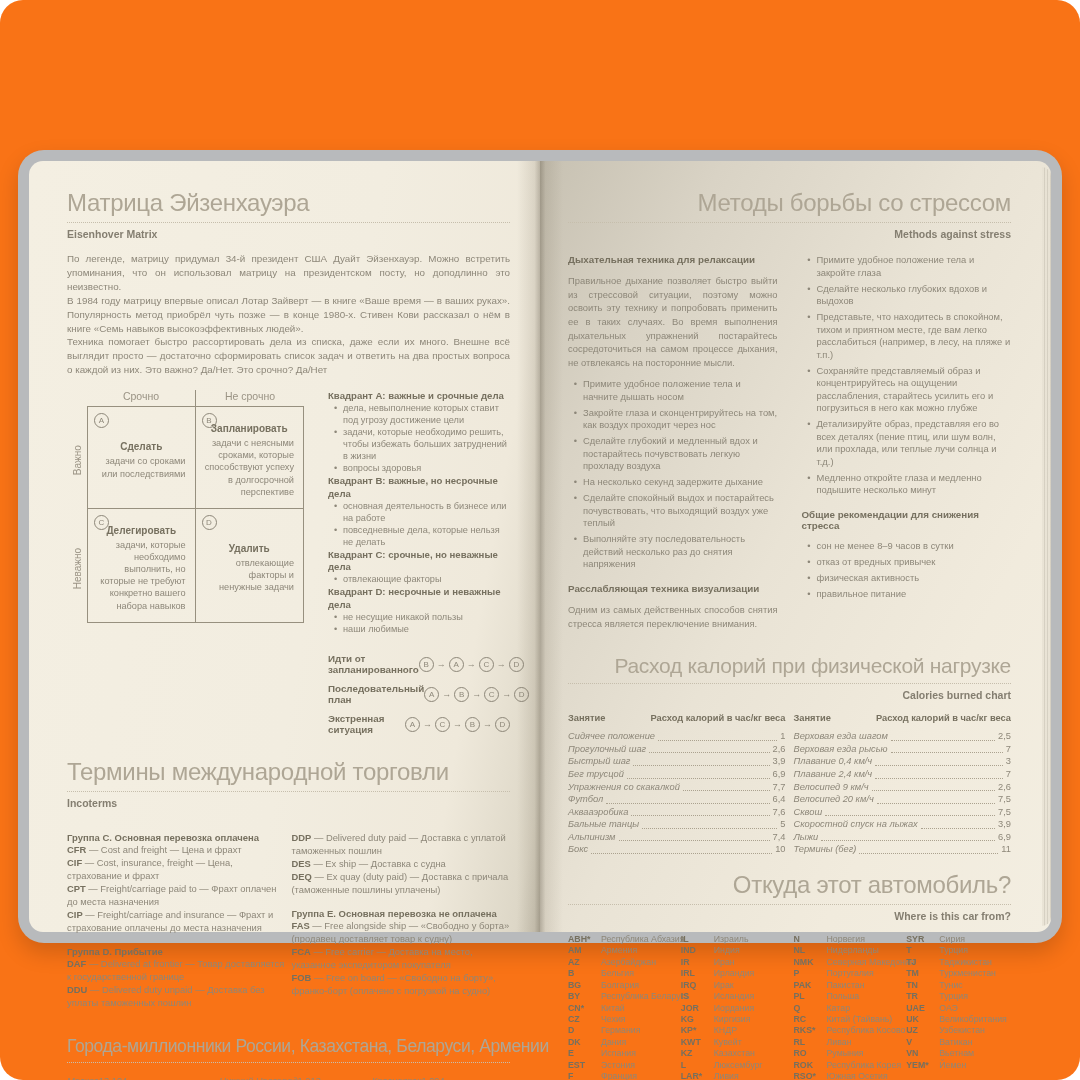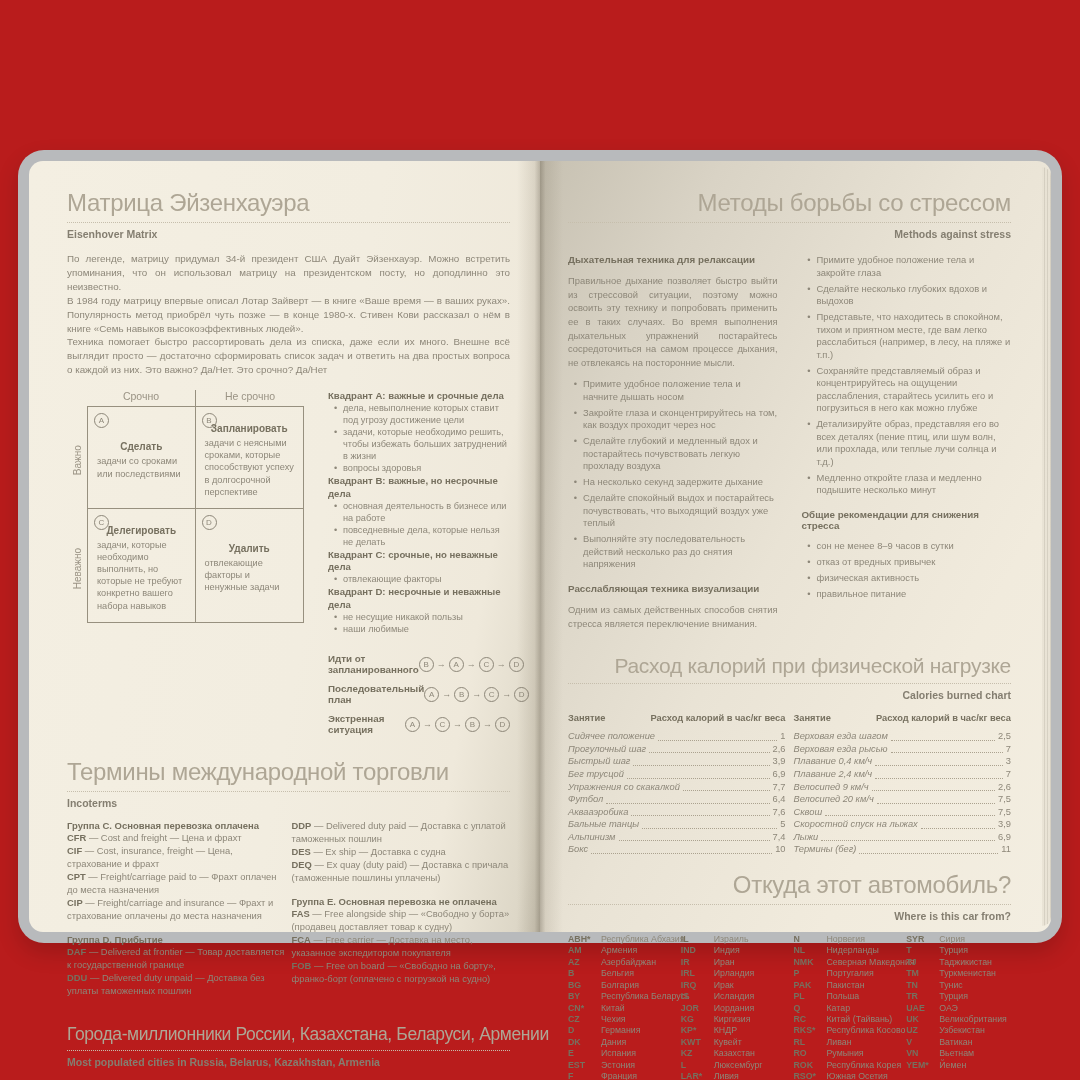--- a/index.html
+++ b/index.html
@@ -1,18 +1,18 @@
 <!DOCTYPE html>
 <html><head>
 <meta charset="utf-8">
 <title>Planner info spread</title>
 <style>
   html,body{margin:0;padding:0;background:#ffffff;}
-  .photo{position:relative;width:1080px;height:1080px;background:#b91c1c;overflow:hidden;
-         font-family:"Liberation Sans", sans-serif;}
+  .photo{position:relative;width:1080px;height:1080px;background:#f97316;overflow:hidden;
+         font-family:"Liberation Sans", sans-serif;border-radius:23px;}
   .cover{position:absolute;left:18px;top:150px;width:1044px;height:793px;background:#b8babc;
          border-radius:26px;box-shadow:0 10px 22px rgba(0,0,0,.16);box-sizing:border-box;padding:11px;}
   .spread{position:relative;width:100%;height:100%;display:flex;}
   .page{width:50%;height:100%;box-sizing:border-box;position:relative;}
   .page-left{border-radius:14px 0 0 14px;
     background:linear-gradient(100deg,#f4efe2 0%,#f2ede0 55%,#efe9db 82%,#ddd7c7 96%,#cfc9b9 100%);}
   .page-right{border-radius:0 14px 14px 0;
     background:linear-gradient(118deg,#c7c1b2 0%,#d9d3c5 20%,#e9e3d5 48%,#f1ebdd 75%,#f3eee1 100%);}
   .page-right::after{content:"";position:absolute;top:6px;right:0;bottom:6px;width:9px;border-radius:0 14px 14px 0;
     background:repeating-linear-gradient(to right,#e7e1d3 0 2px,#cfc9bb 2px 3px);opacity:.8;}
@@ -44,37 +44,37 @@
     align-items:center;justify-content:center;font-size:10px;color:#9a9384;}
   .m-grid{flex:1;display:grid;grid-template-columns:1fr 1fr;border:1.3px solid #97907f;}
   .m-cell{position:relative;padding:16px 9px 10px;min-height:92px;display:flex;flex-direction:column;
     justify-content:center;box-sizing:border-box;}
   .m-cell:nth-child(1){border-right:1.3px solid #97907f;border-bottom:1.3px solid #97907f;}
   .m-cell:nth-child(2){border-bottom:1.3px solid #97907f;}
   .m-cell:nth-child(3){border-right:1.3px solid #97907f;}
   .badge{position:absolute;top:6px;left:6px;width:13px;height:13px;border:1px solid #8d8779;border-radius:50%;
     font-size:8px;color:#8d8779;display:flex;align-items:center;justify-content:center;}
   .m-cell-title{font-weight:700;font-size:10px;color:#76705f;text-align:center;margin-bottom:3px;}
-  .m-cell-desc{font-size:9.2px;line-height:1.32;color:#8d8779;text-align:left;}
+  .m-cell-desc{font-size:9.2px;line-height:1.32;color:#8d8779;text-align:right;}
 
   .quad-wrap{flex:1;min-width:0;}
   .quad-title{font-weight:700;font-size:9.6px;color:#76705f;line-height:1.35;}
   .qitem{display:flex;font-size:9.2px;color:#8d8779;line-height:1.3;}
   .qdot{width:15px;text-align:center;flex:none;}
   #seqs{margin-top:17px;}
   .seq{display:flex;align-items:center;margin-bottom:8px;}
   .seq-label{font-weight:700;font-size:9.8px;color:#76705f;flex:1;}
   .chain{display:inline-flex;align-items:center;gap:3px;}
   .circle{width:13px;height:13px;border:1px solid #8d8779;border-radius:50%;font-size:8px;color:#8d8779;
     display:inline-flex;align-items:center;justify-content:center;flex:none;}
   .arrow{font-size:9px;color:#8d8779;}
 
   section{margin-top:0;}
   .gap{margin-top:15px;}
-  .cols2{display:flex;gap:6px;margin-top:11px;}
+  .cols2{display:flex;gap:6px;margin-top:23px;}
   .inco-col{flex:1;min-width:0;}
   .inco-block{margin-bottom:11px;}
   .inco-header{font-weight:700;font-size:9.5px;color:#76705f;margin-bottom:1px;}
   .inco-ent{margin:0;font-size:9.4px;line-height:1.38;color:#8d8779;}
   .inco-ent b{color:#76705f;}
 
   .lead-cols{display:flex;gap:14px;margin-top:12px;}
   .city-col{flex:1;min-width:0;}
   .lrow{display:flex;align-items:flex-end;font-size:9.3px;color:#8d8779;line-height:12px;}
   .lnm{white-space:nowrap;font-style:italic;}
@@ -272,21 +272,20 @@
                     <p class="inco-ent"><b>FAS</b> — Free alongside ship — «Свободно у борта» (продавец доставляет товар к судну)</p>
                     <p class="inco-ent"><b>FCA</b> — Free carrier — Доставка на место, указанное экспедитором покупателя</p>
                     <p class="inco-ent"><b>FOB</b> — Free on board — «Свободно на борту», франко-борт (оплачено с погрузкой на судно)</p>
                   </div>
                 </div>
               </div>
           </section>
 
           <section class="gap">
             <h1 class="sec-title t-sm">Города-миллионники России, Казахстана, Беларуси, Армении</h1>
-            <div class="sec-sub">Most populated cities in Russia, Belarus, Kazakhstan, Armenia</div>
             <div class="lead-cols" id="cities-cols">
                 <div class="city-col">
                   <div class="lrow">
                     <span class="lnm">Москва</span>
                     <span class="lval">13 104</span>
                   </div>
                 </div>
                 <div class="city-col">
                   <div class="lrow">
                     <span class="lnm">Нижний Новгород</span>

